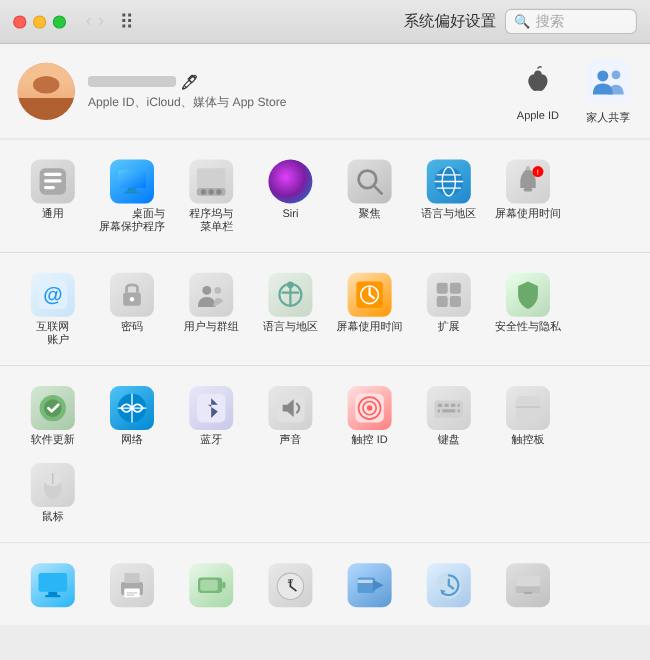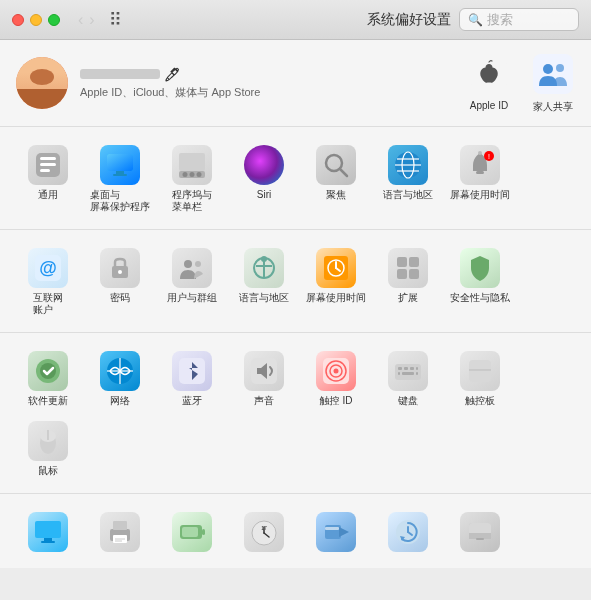--- a/index.html
+++ b/index.html
@@ -200,21 +200,21 @@
       border-radius: 8px;
       display: flex;
       align-items: center;
       justify-content: center;
       font-size: 22px;
       position: relative;
     }
     .item-label {
       font-size: 10px;
       color: #333;
-      text-align: left;
+      text-align: right;
       line-height: 1.2;
       word-break: break-all;
     }
 
     
     .icon-general { background: linear-gradient(145deg, #e0e0e0, #c8c8c8); border-radius: 8px; }
     .icon-desktop { background: linear-gradient(145deg, #5ac8fa, #007aff); border-radius: 8px; }
     .icon-dock { background: linear-gradient(145deg, #e8e8e8, #d0d0d0); border-radius: 8px; }
     .icon-mission { background: linear-gradient(145deg, #8e44ad, #3498db); border-radius: 8px; }
     .icon-spotlight { background: linear-gradient(145deg, #e0e0e0, #bdbdbd); border-radius: 8px; }

